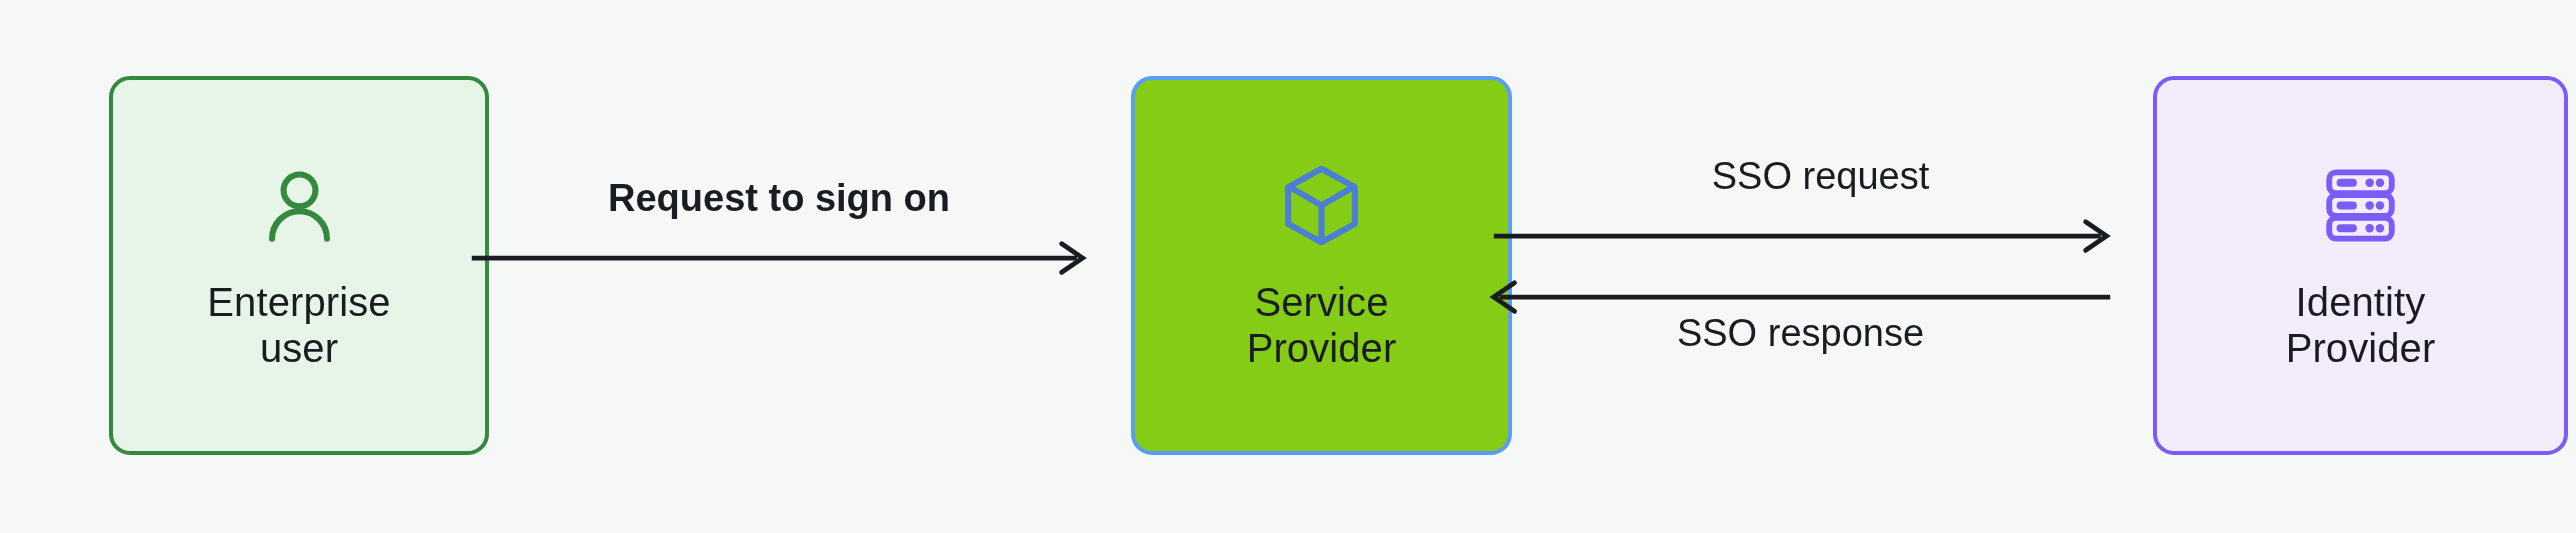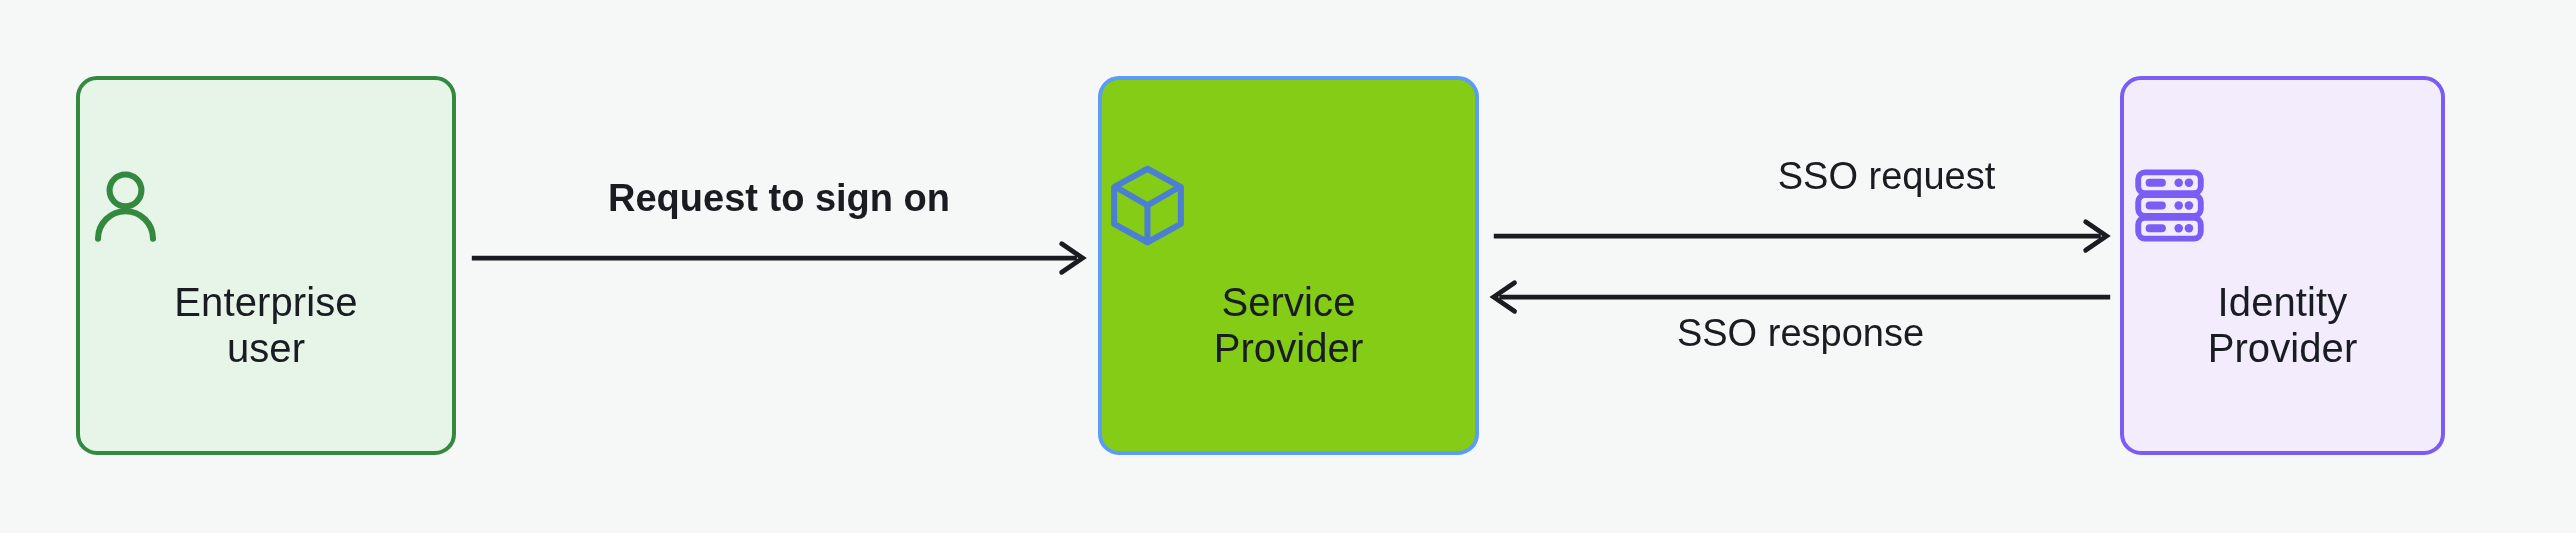--- a/index.html
+++ b/index.html
@@ -22,21 +22,23 @@
 
   
   .node {
     position: absolute;
     box-sizing: border-box;
     border-style: solid;
     border-width: 4.8px;
     border-radius: 21px;
     display: flex;
     flex-direction: column;
+    align-items: center;
     justify-content: center;
+    margin-left: 33px;
   }
   .node-icon {
     display: block;
     margin-bottom: 25px;
   }
   .node-label {
     font-size: 40px;
     line-height: 1.14;
     color: #191d21;
     text-align: center;
@@ -48,42 +50,42 @@
     left: 76px;  top: 76px;  width: 380px;  height: 379px;
     border-color: #338a3e;
     background: #e7f4e8;
   }
   #node-sp {
     left: 1098px; top: 76px; width: 381px; height: 379px;
     border-color: #5b9cf8;
     background: #84cc16;
   }
   #node-idp {
-    left: 2120px; top: 76px; width: 325px; height: 379px;
+    left: 2120px; top: 76px; width: 415px; height: 379px;
     border-color: #7b5cf5;
     background: #f2ecfd;
   }
 
   
   .edge {
     position: absolute;
   }
   .edge-label {
     position: absolute;
     font-size: 38px;
     color: #191d21;
     white-space: nowrap;
     text-align: center;
   }
 
   #edge-request-to-sign-on  { left: 467px;  top: 240px; }
   #label-request-to-sign-on { left: 467px;  top: 177px; width: 624px; font-weight: bold; }
 
   #edge-sso-request  { left: 1489px; top: 218px; }
-  #label-sso-request { left: 1575px; top: 155px; width: 623px; }
+  #label-sso-request { left: 1509px; top: 155px; width: 623px; }
 
   #edge-sso-response  { left: 1486px; top: 279px; }
   #label-sso-response { left: 1489px; top: 312px; width: 623px; }
 </style>
 </head>
 <body>
 
 <div id="canvas">
 
   <div class="node" id="node-user">

